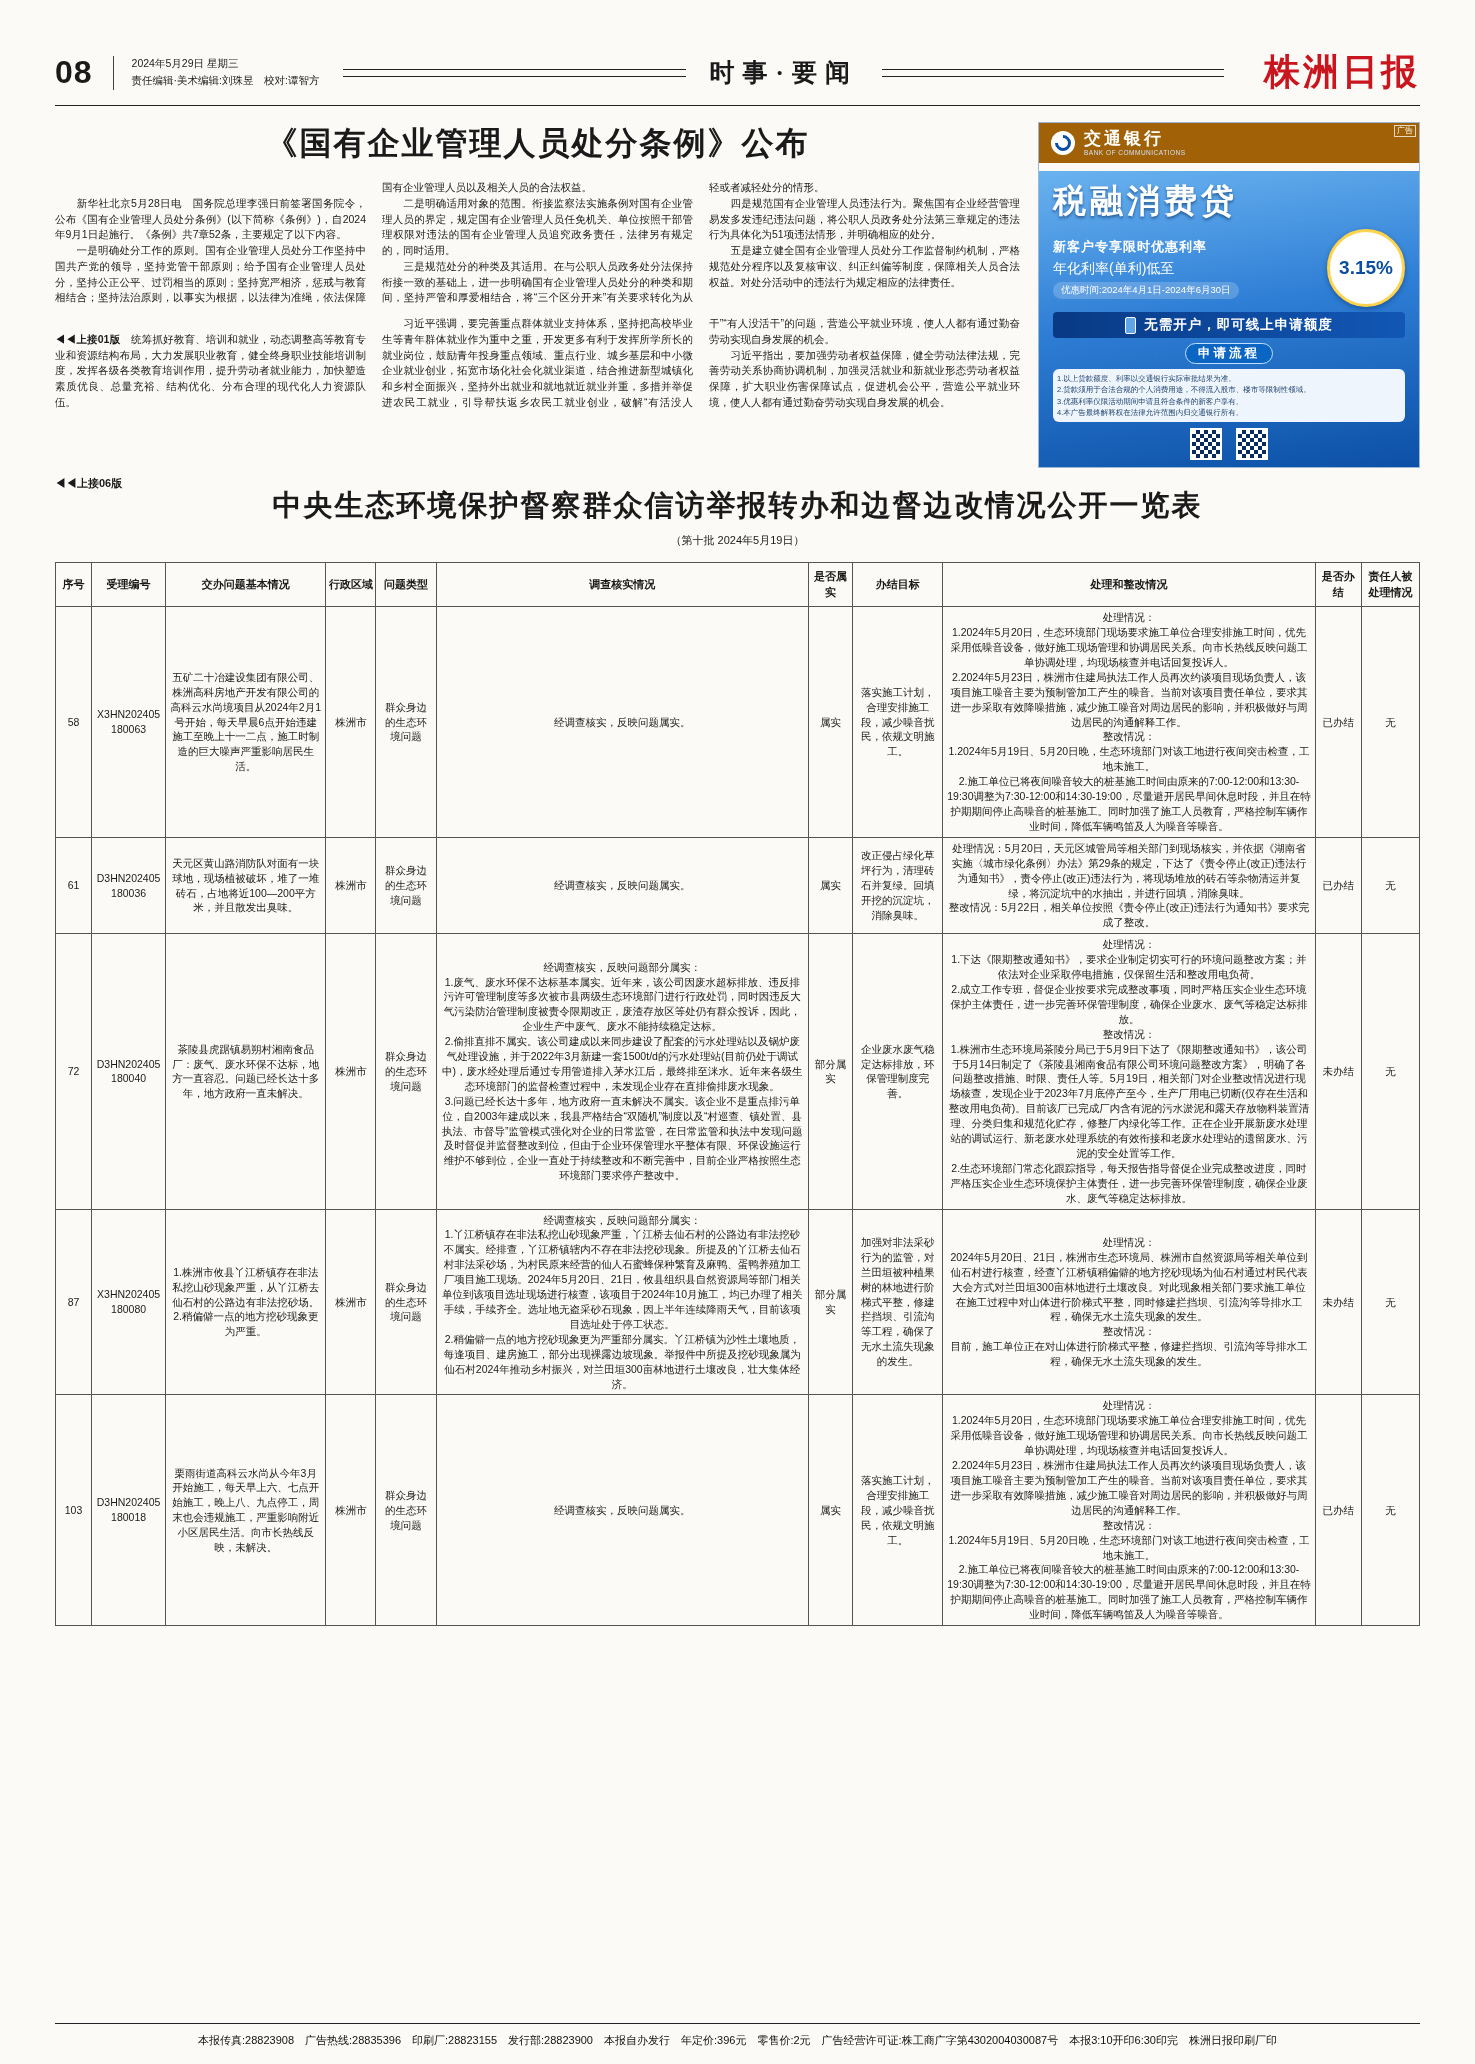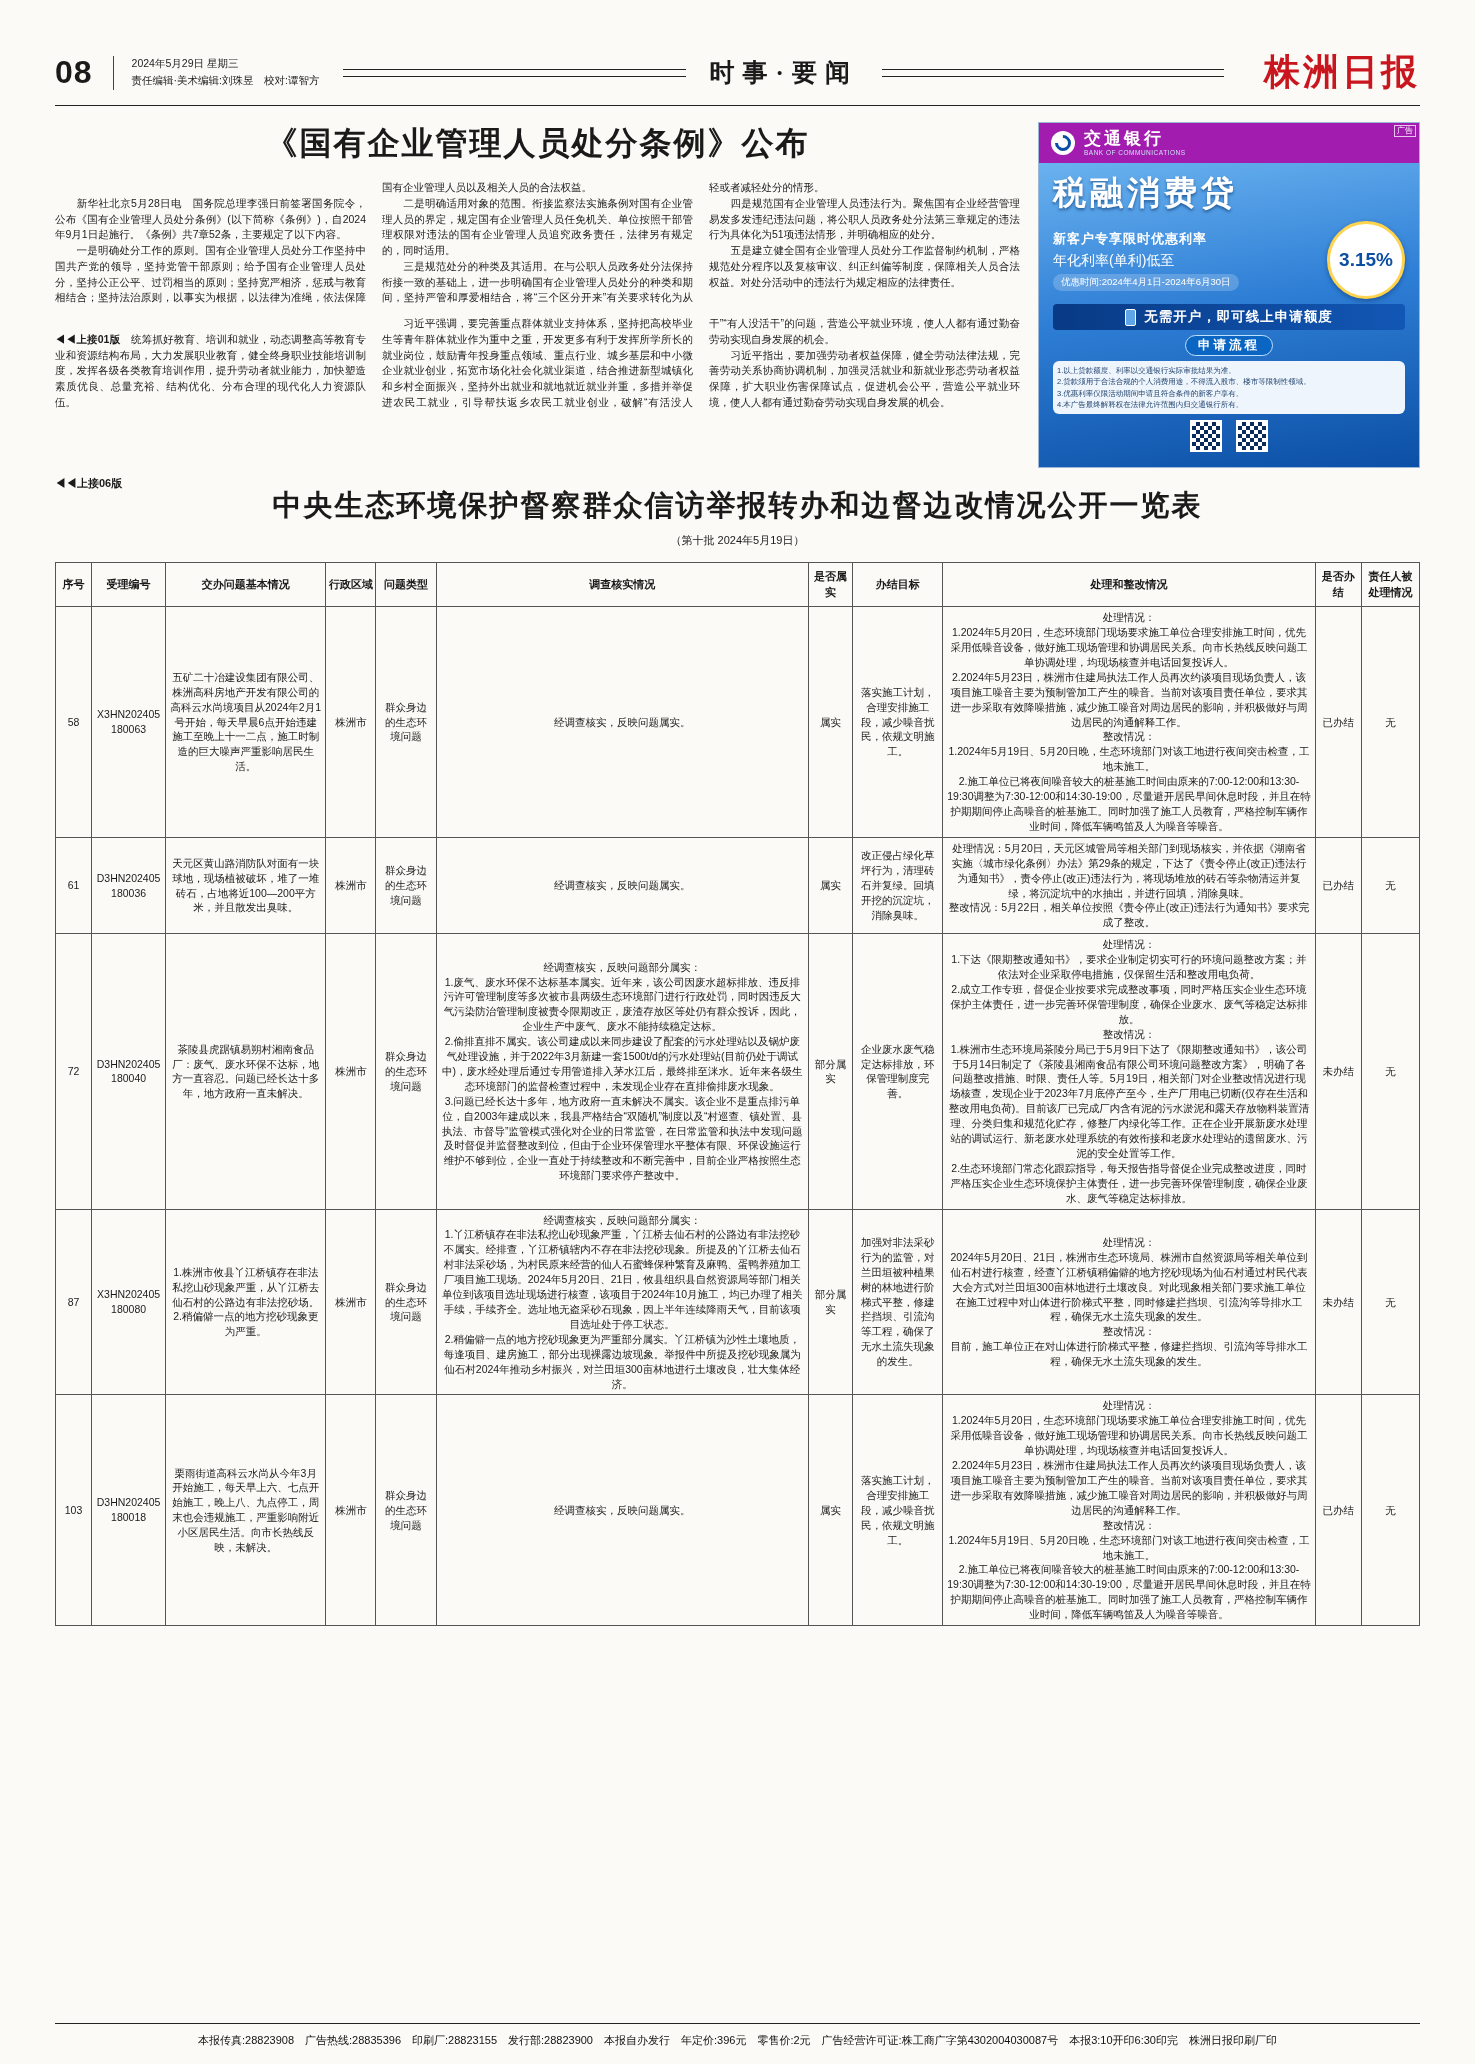--- a/index.html
+++ b/index.html
@@ -19,27 +19,27 @@
   .masthead{color:#c9151e;font-size:36px;font-weight:900;font-family:"Liberation Serif",serif;letter-spacing:3px;margin-left:16px;}
   
   .top-area{display:flex;gap:18px;margin-top:16px;}
   .article{flex:1;min-width:0;height:346px;overflow:hidden;display:flex;flex-direction:column;}
   .headline{font-size:32px;font-weight:900;text-align:center;margin:0 0 14px;letter-spacing:2px;font-family:"Liberation Serif",serif;}
   .lead,.cont{column-count:3;column-gap:16px;font-size:10.5px;line-height:1.5;text-align:justify;white-space:pre-line;}
   .cont{margin-top:10px;}
   .marker{font-weight:900;}
   
   .ad{width:382px;height:346px;display:flex;flex-direction:column;border:1px solid #9bb8d8;overflow:hidden;box-sizing:border-box;}
-  .ad-header{background:#a21caf;height:40px;flex:0 0 40px;display:flex;align-items:center;gap:9px;padding:0 12px;position:relative;}
+  .ad-header{background:#a16207;height:40px;flex:0 0 40px;display:flex;align-items:center;gap:9px;padding:0 12px;position:relative;}
   .ad-logo-icon{width:24px;height:24px;border-radius:50%;background:#fff;position:relative;flex:0 0 24px;}
   .ad-logo-icon::after{content:"";position:absolute;inset:4px;border:3px solid #0b4ea2;border-left-color:transparent;border-radius:50%;transform:rotate(45deg);}
   .ad-bank-cn{color:#fff;font-size:17px;font-weight:bold;letter-spacing:3px;line-height:1.1;}
   .ad-bank-en{color:#cfe0f5;font-size:6.5px;letter-spacing:.5px;}
   .ad-tag{position:absolute;top:2px;right:3px;color:#fff;font-size:8px;border:1px solid rgba(255,255,255,.75);padding:0 2px;line-height:1.3;}
-  .ad-body{flex:1;background:linear-gradient(172deg,#6ab2ef 0%,#2f7fd6 45%,#0c4fa6 100%);padding:8px 14px 10px;color:#fff;display:flex;flex-direction:column;gap:5px;position:relative;}
+  .ad-body{flex:1;background:linear-gradient(172deg,#6ab2ef 0%,#2f7fd6 45%,#0c4fa6 100%);padding:8px 14px 10px;color:#fff;display:flex;flex-direction:column;gap:5px;position:relative;margin-top:8px;}
   .ad-product{font-size:33px;font-weight:900;letter-spacing:4px;text-shadow:0 2px 3px rgba(0,40,90,.55);}
   .ad-rate-row{display:flex;align-items:center;gap:10px;}
   .ad-rate-left{display:flex;flex-direction:column;gap:4px;}
   .ad-sub{font-size:13px;font-weight:bold;letter-spacing:1px;}
   .ad-rate-label{font-size:14px;}
   .ad-time{font-size:9.5px;background:rgba(255,255,255,.2);border-radius:9px;padding:2px 8px;align-self:flex-start;}
   .ad-rate-badge{margin-left:auto;width:72px;height:72px;flex:0 0 72px;background:#fff;border:3px solid #ffd34d;border-radius:50%;color:#0b4ea2;display:flex;align-items:center;justify-content:center;font-weight:900;font-size:19px;box-shadow:0 2px 5px rgba(0,30,80,.4);}
   .ad-banner{background:linear-gradient(90deg,#083a85,#1257b5);border-radius:4px;text-align:left;font-size:13.5px;font-weight:bold;padding:4px 0;letter-spacing:1px;display:flex;align-items:center;justify-content:center;gap:8px;}
   .phone-icon{display:inline-block;width:9px;height:15px;border:1.5px solid #fff;border-radius:2px;background:#5fa6e8;}
   .ad-flow-title{align-self:center;background:#0a66c2;border:1px solid #bfe0ff;color:#fff;font-size:12.5px;font-weight:bold;padding:1px 12px;border-radius:12px;letter-spacing:3px;}

